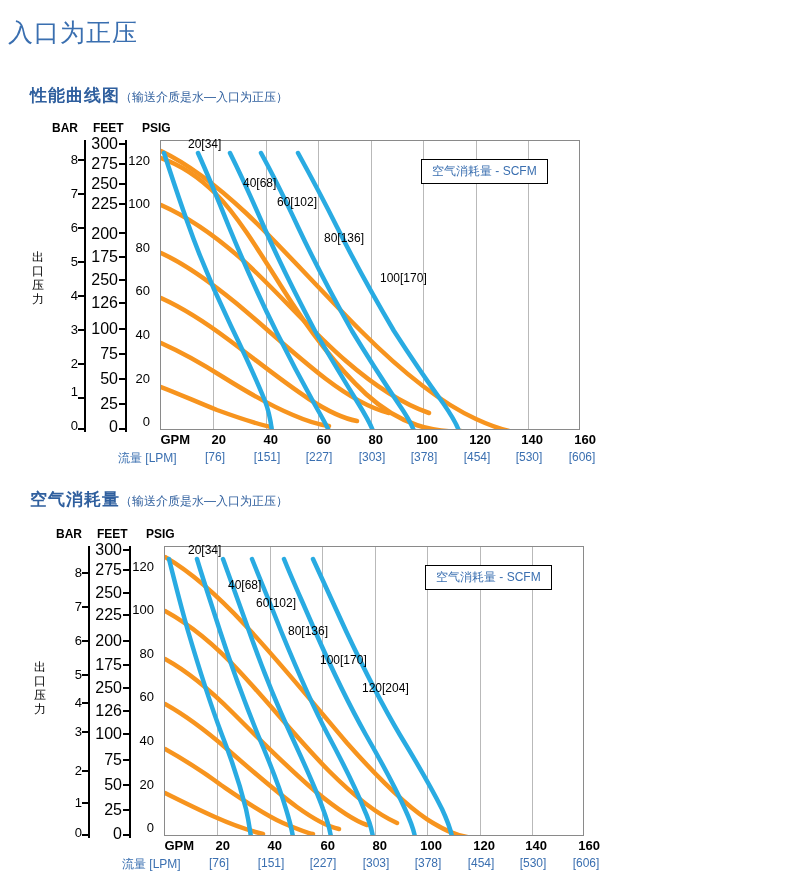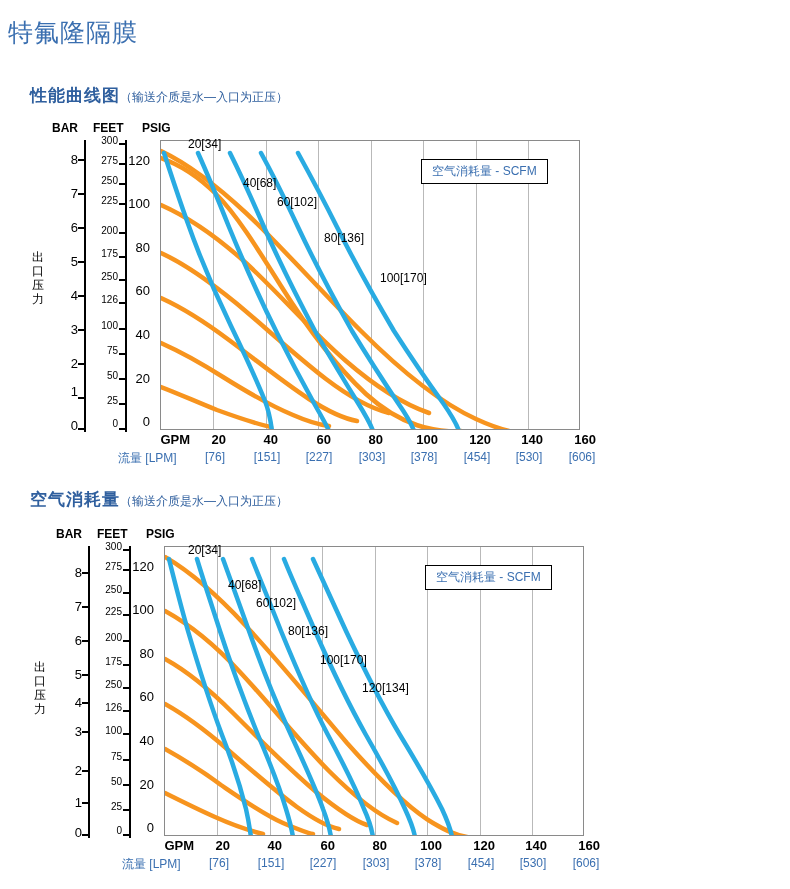--- a/index.html
+++ b/index.html
@@ -71,21 +71,21 @@
     position: absolute;
     font-size: 12px;
     font-weight: bold;
   }
   .tick-label {
     position: absolute;
     font-size: 13px;
     text-align: right;
     white-space: nowrap;
   }
-  .tick-label.small { font-size: 10px; }
+  .tick-label.small { font-size: 16px; }
   .tick-mark {
     position: absolute;
     background: #000;
     height: 2px;
   }
   .axis-line {
     position: absolute;
     background: #000;
   }
 
@@ -128,21 +128,21 @@
     background: #fff;
     font-size: 12px;
     color: #3a6fb0;
     padding: 3px 10px;
     white-space: nowrap;
   }
 </style>
 </head>
 <body>
 
-<div class="page-title">特氟隆隔膜</div>
+<div class="page-title">入口为正压</div>
 
 <div class="section-head" style="left:30px; top:84px;">
   <span class="main">性能曲线图</span><span class="sub">（输送介质是水—入口为正压）</span>
 </div>
 
 <div class="chart-block" style="top:0px;">
 
   <div class="axis-title" style="left:52px; top:121px;">BAR</div>
   <div class="axis-title" style="left:93px; top:121px;">FEET</div>
   <div class="axis-title" style="left:142px; top:121px;">PSIG</div>
@@ -374,21 +374,21 @@
     </svg>
 
     <div class="legend-box" style="left:260px; top:18px;">空气消耗量 - SCFM</div>
   </div>
 
   <div class="curve-label" style="left:188px; top:543px;">20[34]</div>
   <div class="curve-label" style="left:228px; top:578px;">40[68]</div>
   <div class="curve-label" style="left:256px; top:596px;">60[102]</div>
   <div class="curve-label" style="left:288px; top:624px;">80[136]</div>
   <div class="curve-label" style="left:320px; top:653px;">100[170]</div>
-  <div class="curve-label" style="left:362px; top:681px;">120[134]</div>
+  <div class="curve-label" style="left:362px; top:681px;">120[204]</div>
 
   <div class="x-label" style="left:154px; top:838px; width:40px;">GPM</div>
   <div class="x-label" style="left:204px; top:838px; width:26px;">20</div>
   <div class="x-label" style="left:256px; top:838px; width:26px;">40</div>
   <div class="x-label" style="left:309px; top:838px; width:26px;">60</div>
   <div class="x-label" style="left:361px; top:838px; width:26px;">80</div>
   <div class="x-label" style="left:410px; top:838px; width:32px;">100</div>
   <div class="x-label" style="left:463px; top:838px; width:32px;">120</div>
   <div class="x-label" style="left:515px; top:838px; width:32px;">140</div>
   <div class="x-label" style="left:568px; top:838px; width:32px;">160</div>

